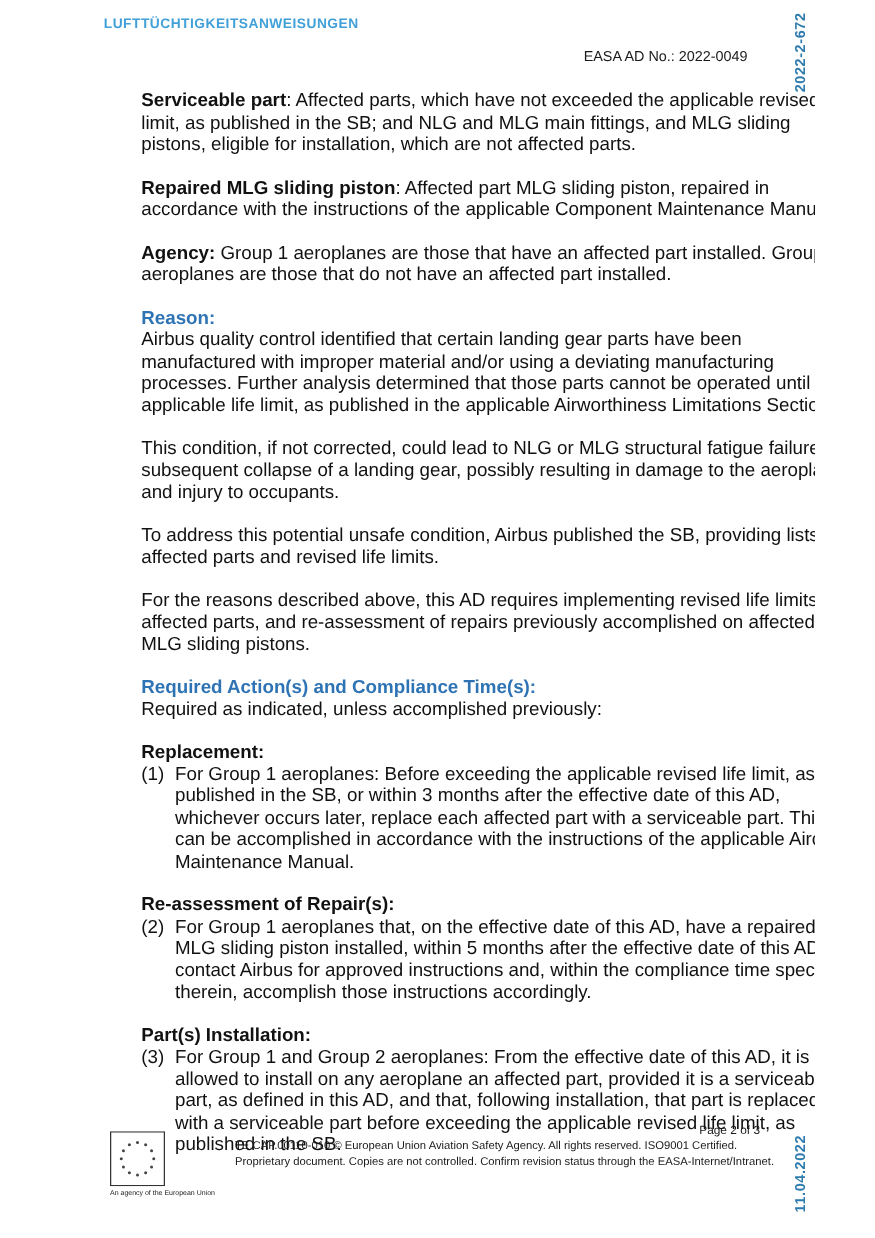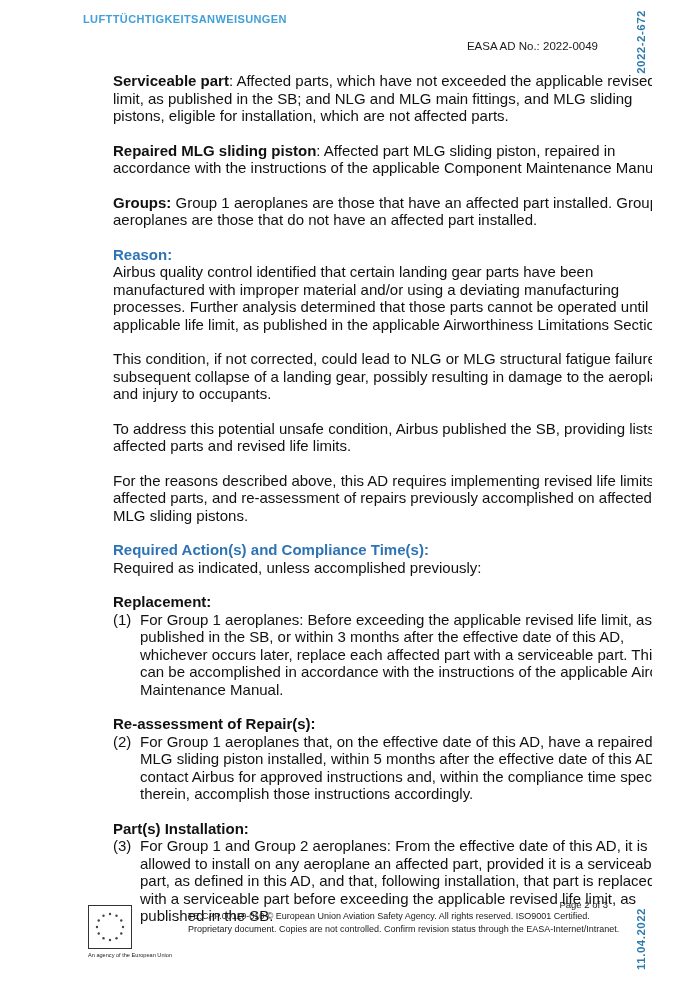--- a/index.html
+++ b/index.html
@@ -72,21 +72,21 @@
 
   <div class="vertical vertical-ref">2022-2-672</div>
   <div class="vertical vertical-date">11.04.2022</div>
 
   <div class="doc-body">
 
     <p class="para"><b>Serviceable part</b><span>: Affected parts, which have not exceeded the applicable revised life limit, as published in the SB; and NLG and MLG main fittings, and MLG sliding pistons, eligible for installation, which are not affected parts.</span></p>
 
     <p class="para"><b>Repaired MLG sliding piston</b><span>: Affected part MLG sliding piston, repaired in accordance with the instructions of the applicable Component Maintenance Manual.</span></p>
 
-    <p class="para"><b>Groups:</b><span> Group 1 aeroplanes are those that have an affected part installed. Group 2 aeroplanes are those that do not have an affected part installed.</span></p>
+    <p class="para"><b>Agency:</b><span> Group 1 aeroplanes are those that have an affected part installed. Group 2 aeroplanes are those that do not have an affected part installed.</span></p>
 
     <div class="blue-head">Reason:</div>
     <p class="para">Airbus quality control identified that certain landing gear parts have been manufactured with improper material and/or using a deviating manufacturing processes. Further analysis determined that those parts cannot be operated until the applicable life limit, as published in the applicable Airworthiness Limitations Section.</p>
     <p class="para">This condition, if not corrected, could lead to NLG or MLG structural fatigue failure and subsequent collapse of a landing gear, possibly resulting in damage to the aeroplane and injury to occupants.</p>
     <p class="para">To address this potential unsafe condition, Airbus published the SB, providing lists of affected parts and revised life limits.</p>
     <p class="para">For the reasons described above, this AD requires implementing revised life limits for affected parts, and re-assessment of repairs previously accomplished on affected MLG sliding pistons.</p>
 
     <div class="blue-head">Required Action(s) and Compliance Time(s):</div>
     <p class="para">Required as indicated, unless accomplished previously:</p>
 

